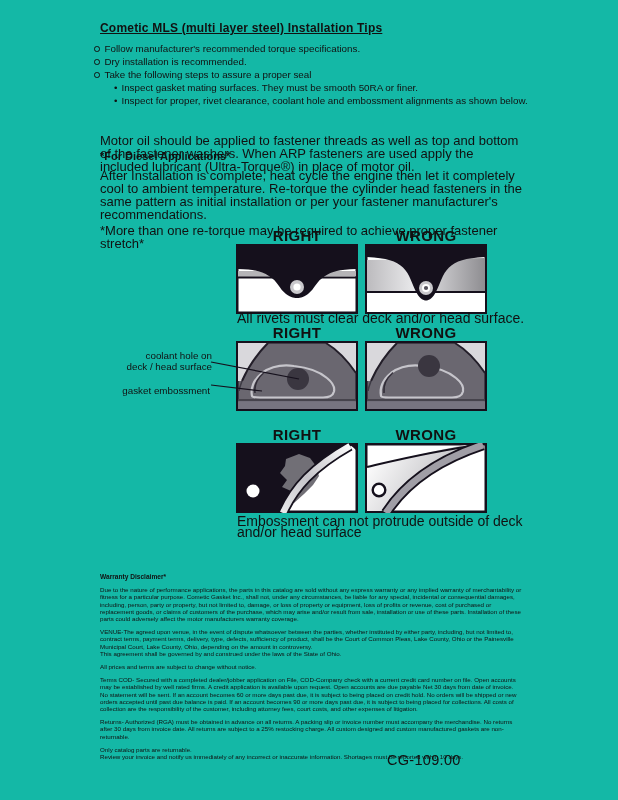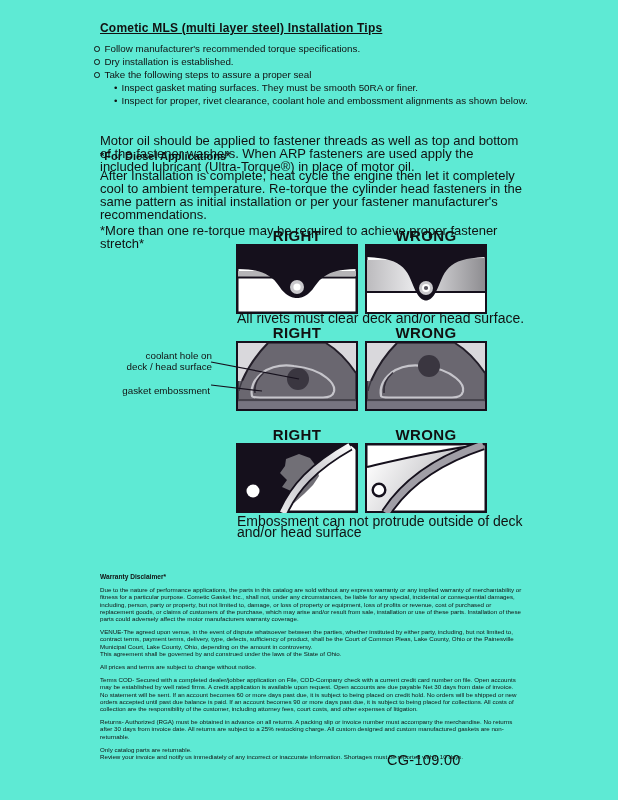--- a/index.html
+++ b/index.html
@@ -1,16 +1,16 @@
 <!DOCTYPE html>
 <html><head>
 <meta charset="utf-8">
 <style>
   html,body{margin:0;padding:0;background:#fff;}
-  .page{position:relative;width:618px;height:800px;background:#5eead4;overflow:hidden;
+  .page{position:relative;width:618px;height:800px;background:#14b8a6;overflow:hidden;
         font-family:"Liberation Sans",sans-serif;color:#111;}
   .title{position:absolute;left:100px;top:21px;font-size:12px;font-weight:bold;
          text-decoration:underline;letter-spacing:.2px;}
   .tips{position:absolute;left:94px;top:42px;font-size:9.8px;line-height:13px;}
   .tip-row{display:flex;align-items:flex-start;text-align:right;}
   .ring{flex:0 0 auto;width:3.5px;height:3.5px;border:1px solid #111;border-radius:50%;
         margin:4px 5px 0 0;}
   .sub{margin-left:20px;}
   .dot{flex:0 0 auto;font-size:9.8px;margin-right:4px;}
   .diesel-heading{position:absolute;left:100px;top:117px;font-size:11px;font-weight:bold;margin-top:33px;}
@@ -35,21 +35,21 @@
 
   <div class="title">Cometic MLS (multi layer steel) Installation Tips</div>
 
   <div class="tips">
     <div class="tip-row">
       <span class="ring"></span>
       <span>Follow manufacturer's recommended torque specifications.</span>
     </div>
     <div class="tip-row">
       <span class="ring"></span>
-      <span>Dry installation is established.</span>
+      <span>Dry installation is recommended.</span>
     </div>
     <div class="tip-row">
       <span class="ring"></span>
       <span>Take the following steps to assure a proper seal</span>
     </div>
     <div class="tip-row sub">
       <span class="dot">•</span>
       <span>Inspect gasket mating surfaces.  They must be smooth 50RA or finer.</span>
     </div>
     <div class="tip-row sub">

